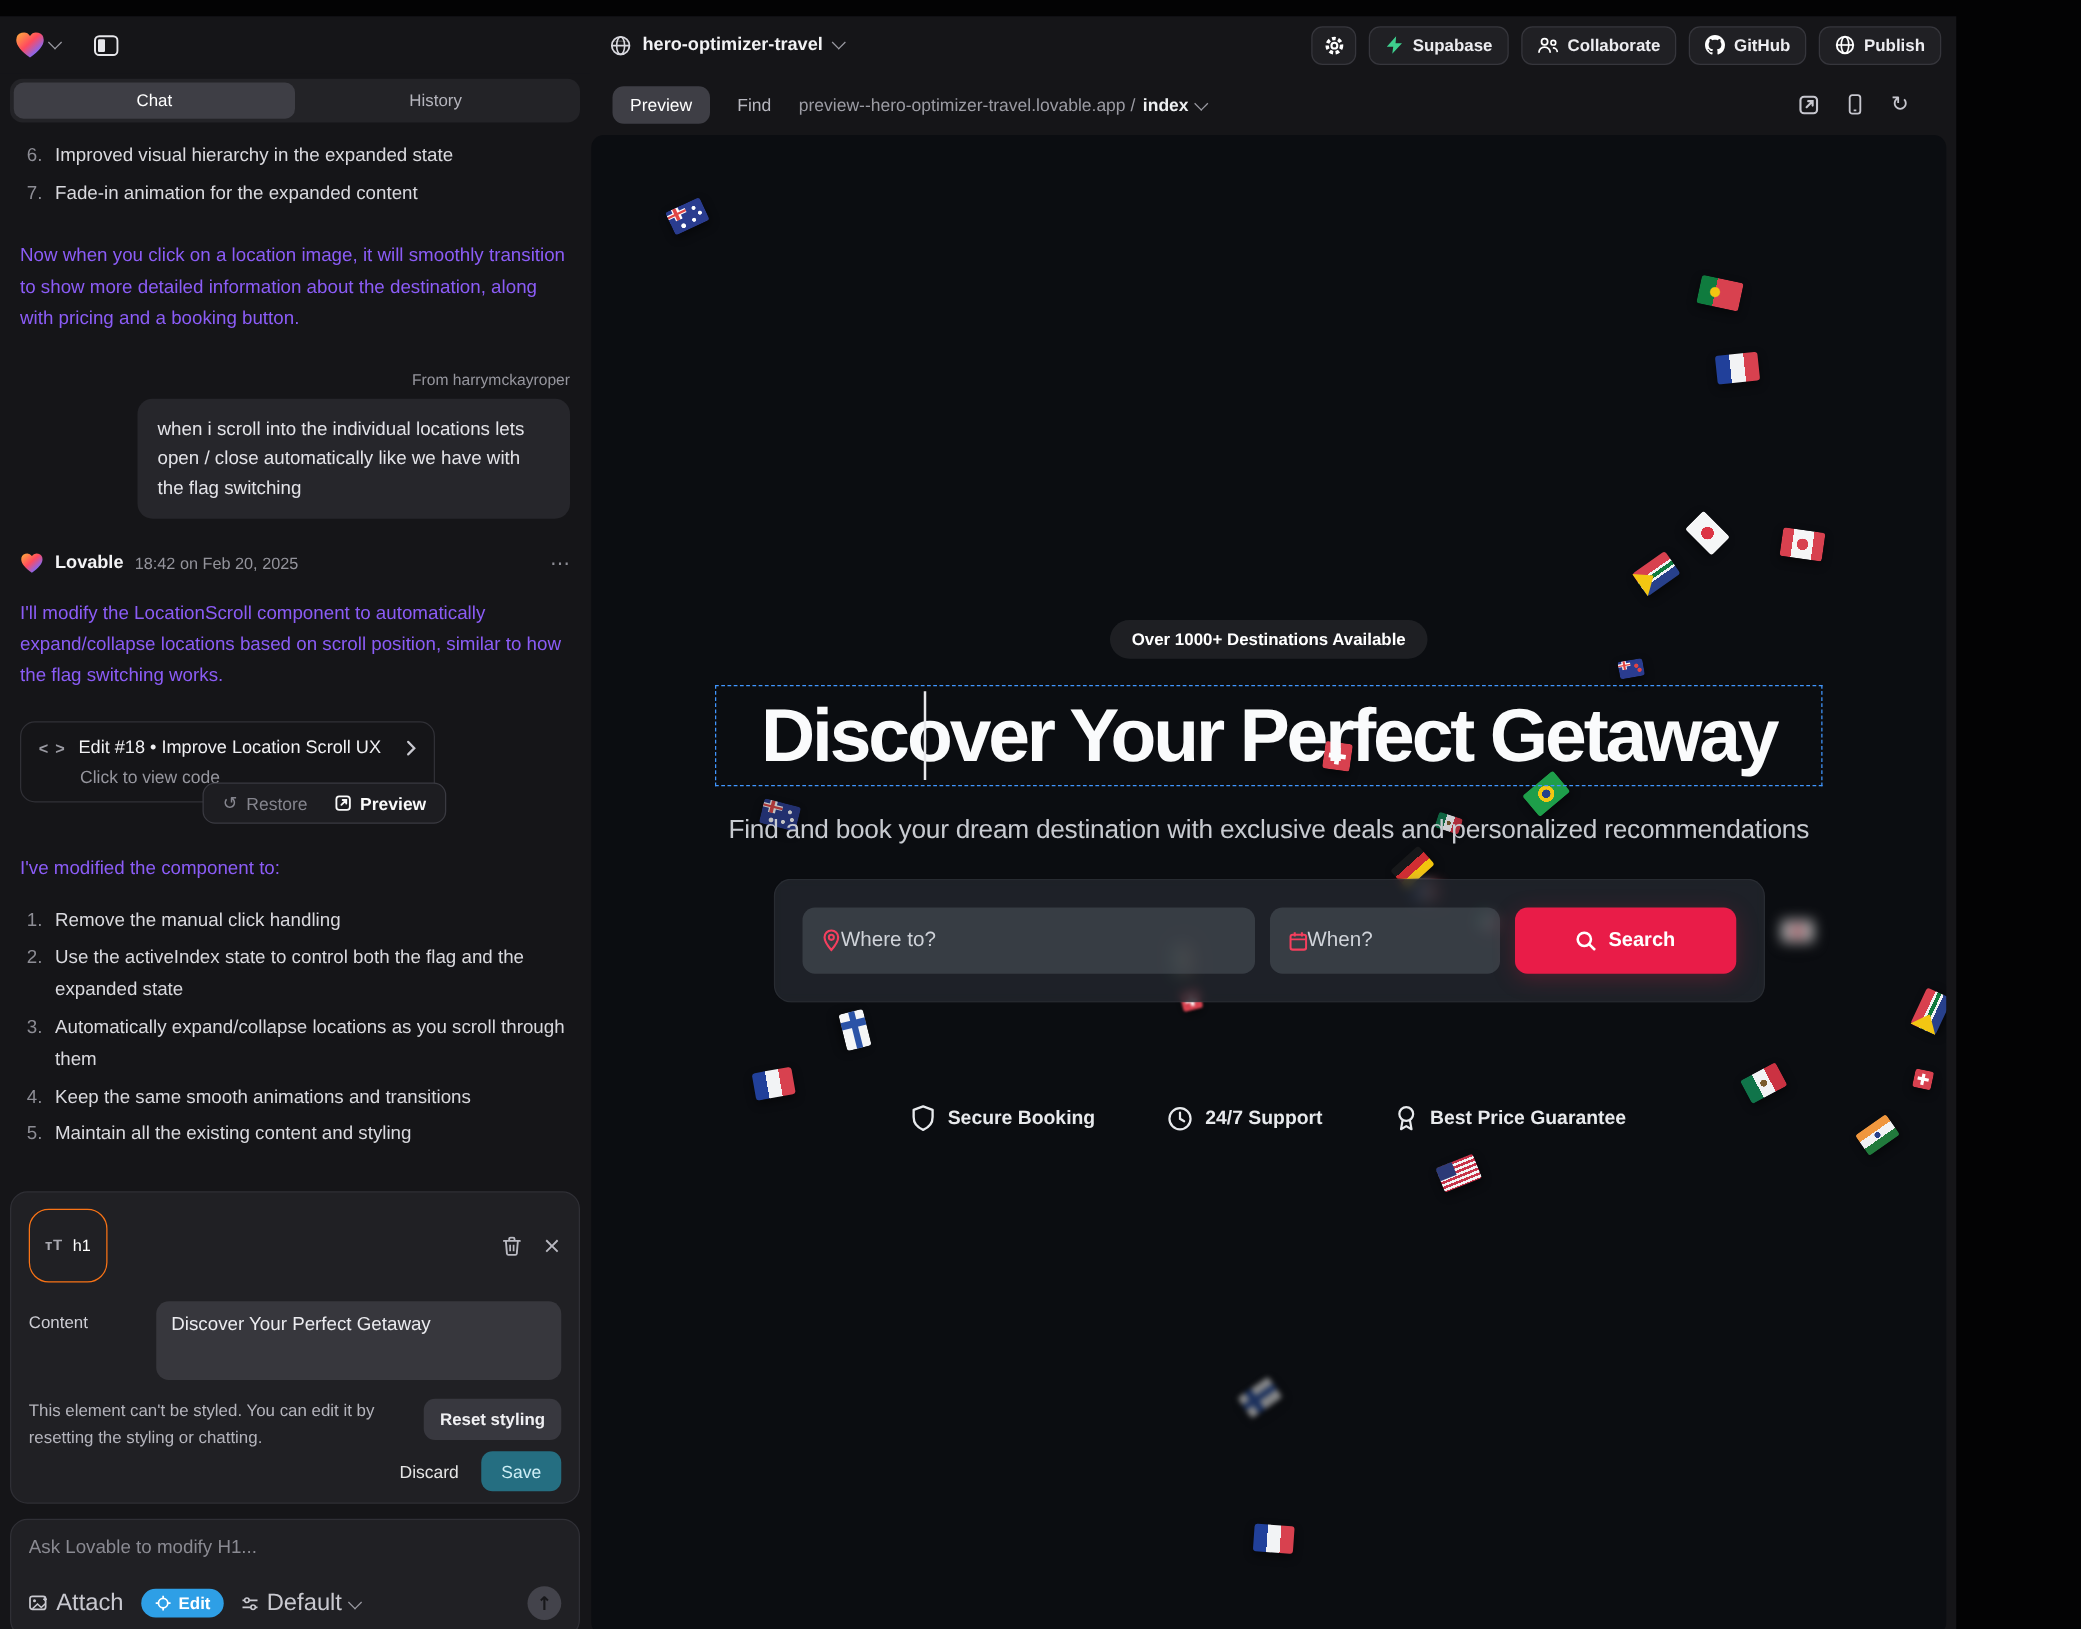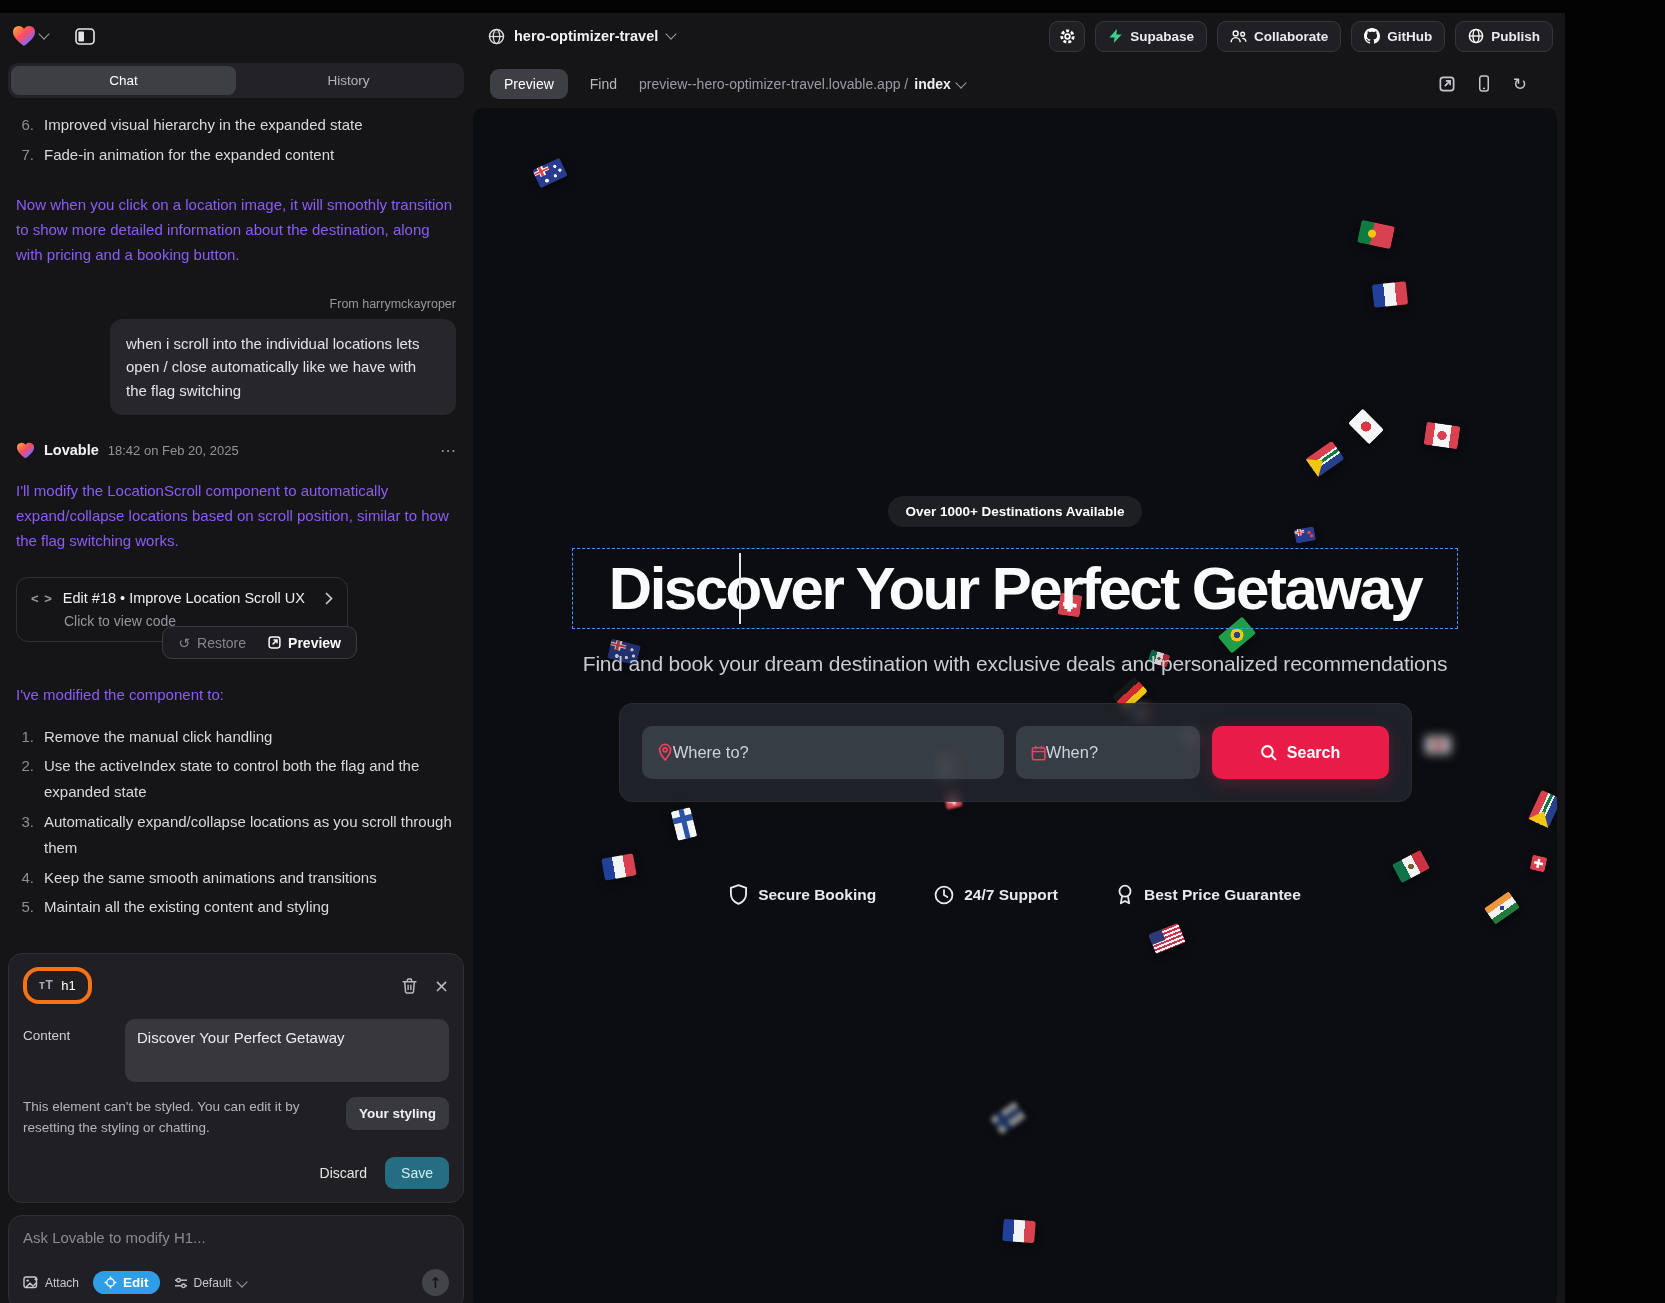--- a/index.html
+++ b/index.html
@@ -39,39 +39,39 @@
   .ec-title{font-size:14.5px;color:#f0f0f3;font-weight:400;flex:1}
   .ec-sub{margin-top:7px;margin-left:33px;font-size:14px;color:#96969e}
   .ec-pill{position:absolute;right:-10px;bottom:-18px;display:flex;align-items:center;background:#1d1d21;border:1px solid #3a3a41;border-radius:10px;padding:3px 4px;height:33px}
   .ec-pill .pbtn{display:flex;align-items:center;gap:7px;padding:0 11px;font-size:14px;cursor:pointer}
   .ec-pill .restore{color:#85858e}
   .ec-pill .prevw{color:#fafafa;font-weight:700}
 
   
   .editor{flex:none;margin:36px 8px 0 8px;background:#202024;border:1px solid #2f2f35;border-radius:14px;padding:13px 14px;height:250px;display:flex;flex-direction:column}
   .ed-head{display:flex;align-items:center}
-  .tag-pill{display:flex;gap:8px;border:4px solid #f97316;border-radius:16px;padding:7px 12px;font-size:13px;color:#fff;cursor:pointer}
+  .tag-pill{display:flex;gap:8px;border:1px solid #f97316;border-radius:16px;padding:21px 12px;font-size:13px;color:#fff;cursor:pointer}
   .tag-pill .tt{color:#a9a9b1;font-size:12px;font-weight:700;letter-spacing:.5px}
   .ed-icons{margin-left:auto;display:flex;align-items:center;gap:17px;color:#b9b9c1}
   .ed-row{display:flex;margin-top:15px;gap:14px}
   .ed-label{font-size:13.5px;color:#cdcdd4;padding-top:9px;width:88px}
   .ed-textarea{flex:1;height:63px;background:#37373d;border:none;border-radius:10px;resize:none;padding:10px 12px;font-size:15px;color:#ececf0;font-family:"Liberation Sans",sans-serif;outline:none}
   .ed-note-row{display:flex;margin-top:15px;align-items:flex-start}
   .ed-note{font-size:13.5px;line-height:1.55;color:#b4b4bc;width:310px}
   .reset-btn{margin-left:auto;background:#38383f;border:none;border-radius:9px;padding:9px 13px;font-size:13.5px;font-weight:700;color:#f0f0f3;cursor:pointer}
   .ed-actions{margin-top:auto;display:flex;justify-content:flex-end;align-items:center;gap:18px}
   .discard-btn{background:none;border:none;color:#e5e5e5;font-size:14px;cursor:pointer}
   .save-btn{background:#256e81;border:none;border-radius:9px;padding:8px 16px;font-size:14px;color:#cdeef5;cursor:pointer}
 
   
   .chat-input{flex:none;margin:12px 8px 6px 8px;background:#202024;border:1px solid #2f2f35;border-radius:14px;height:95px;padding:13px 14px;display:flex;flex-direction:column}
   .ci-field{background:none;border:none;outline:none;font-size:15px;color:#ececf0;font-family:"Liberation Sans",sans-serif;width:100%}
   .ci-field::placeholder{color:#8a8a92}
   .ci-row{margin-top:auto;display:flex;align-items:center;gap:14px}
-  .ci-item{display:flex;align-items:center;gap:6px;font-size:12px;color:#c9c9d0;cursor:pointer}
+  .ci-item{display:flex;align-items:center;gap:6px;font-size:19px;color:#c9c9d0;cursor:pointer}
   .edit-pill{display:flex;align-items:center;gap:6px;background:#2e9fe6;border-radius:14px;padding:4px 11px;font-size:13.5px;color:#fff;font-weight:700;cursor:pointer}
   .send-btn{margin-left:auto;width:27px;height:27px;border-radius:50%;background:#43434b;color:#18181b;display:flex;align-items:center;justify-content:center;font-size:15px;font-weight:700;cursor:pointer}
 
   
   .frame{position:absolute;left:472px;top:46px;right:0;bottom:0}
   .ptoolbar{height:49px;display:flex;align-items:center;padding:0 18px;gap:22px}
   .ptab{font-size:14px;color:#b7b7bf;cursor:pointer}
   .ptab.active{background:#3e3e45;color:#fff;border-radius:9px;padding:7px 14px}
   .purl{display:flex;align-items:center;gap:6px;font-size:14px;color:#9b9ba3;cursor:pointer}
   .purl b{color:#eef0f2;font-weight:700}
@@ -295,21 +295,21 @@
           </span>
           <span class="uni" style="font-size:18px;line-height:1;cursor:pointer">×</span>
         </div>
       </div>
       <div class="ed-row">
         <div class="ed-label">Content</div>
         <textarea class="ed-textarea" style="">Discover Your Perfect Getaway</textarea>
       </div>
       <div class="ed-note-row">
         <div class="ed-note">This element can't be styled. You can edit it by resetting the styling or chatting.</div>
-        <button class="reset-btn">Your styling</button>
+        <button class="reset-btn">Reset styling</button>
       </div>
       <div class="ed-actions">
         <button class="discard-btn">Discard</button>
         <button class="save-btn">Save</button>
       </div>
     </div>
 
     <div class="chat-input">
       <input class="ci-field" placeholder="Ask Lovable to modify H1..." style="">
       <div class="ci-row">

